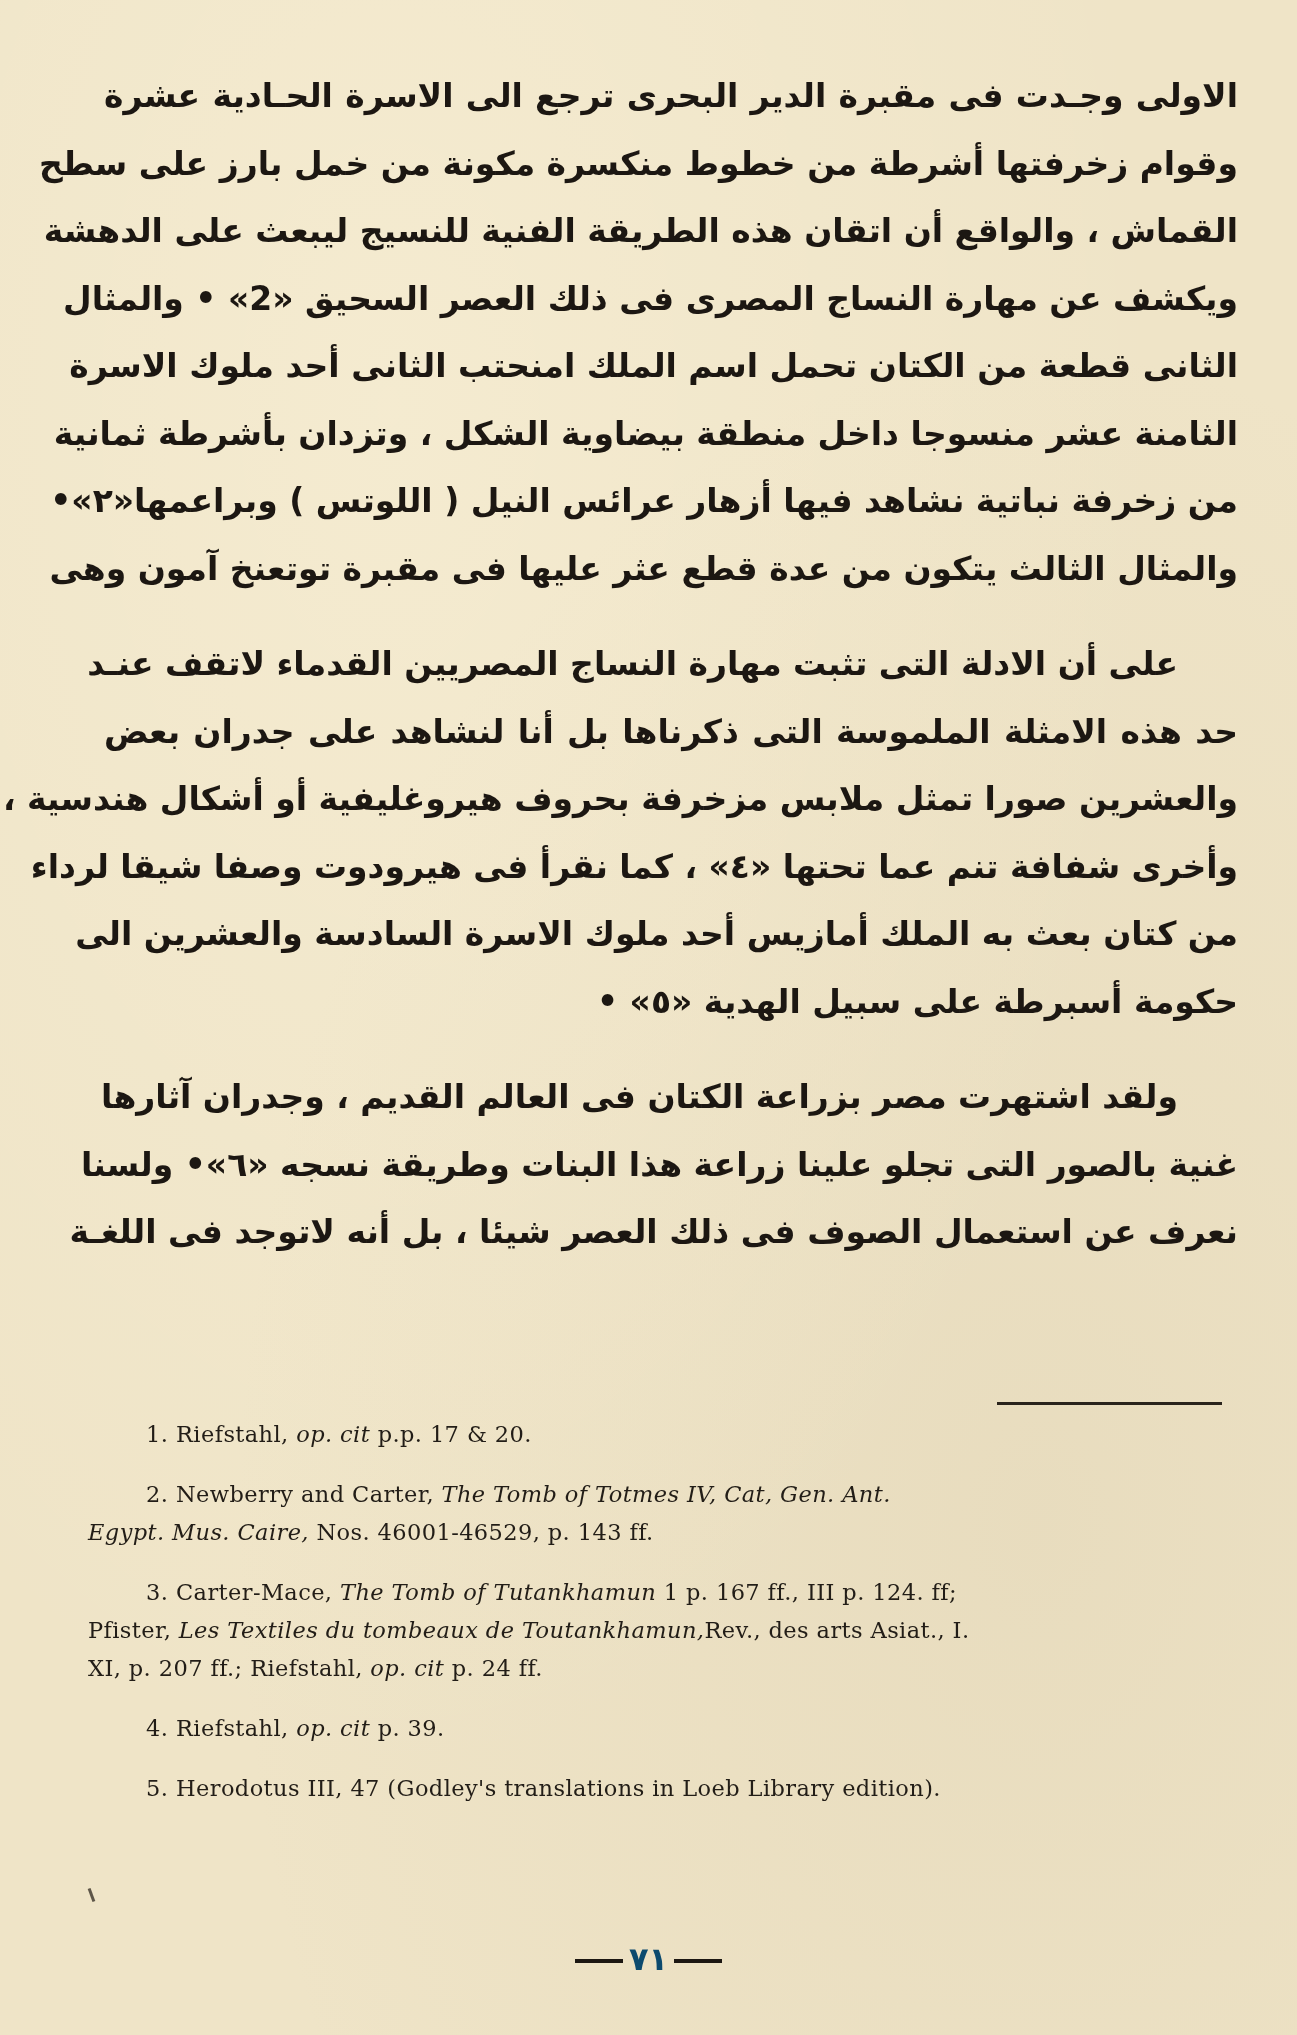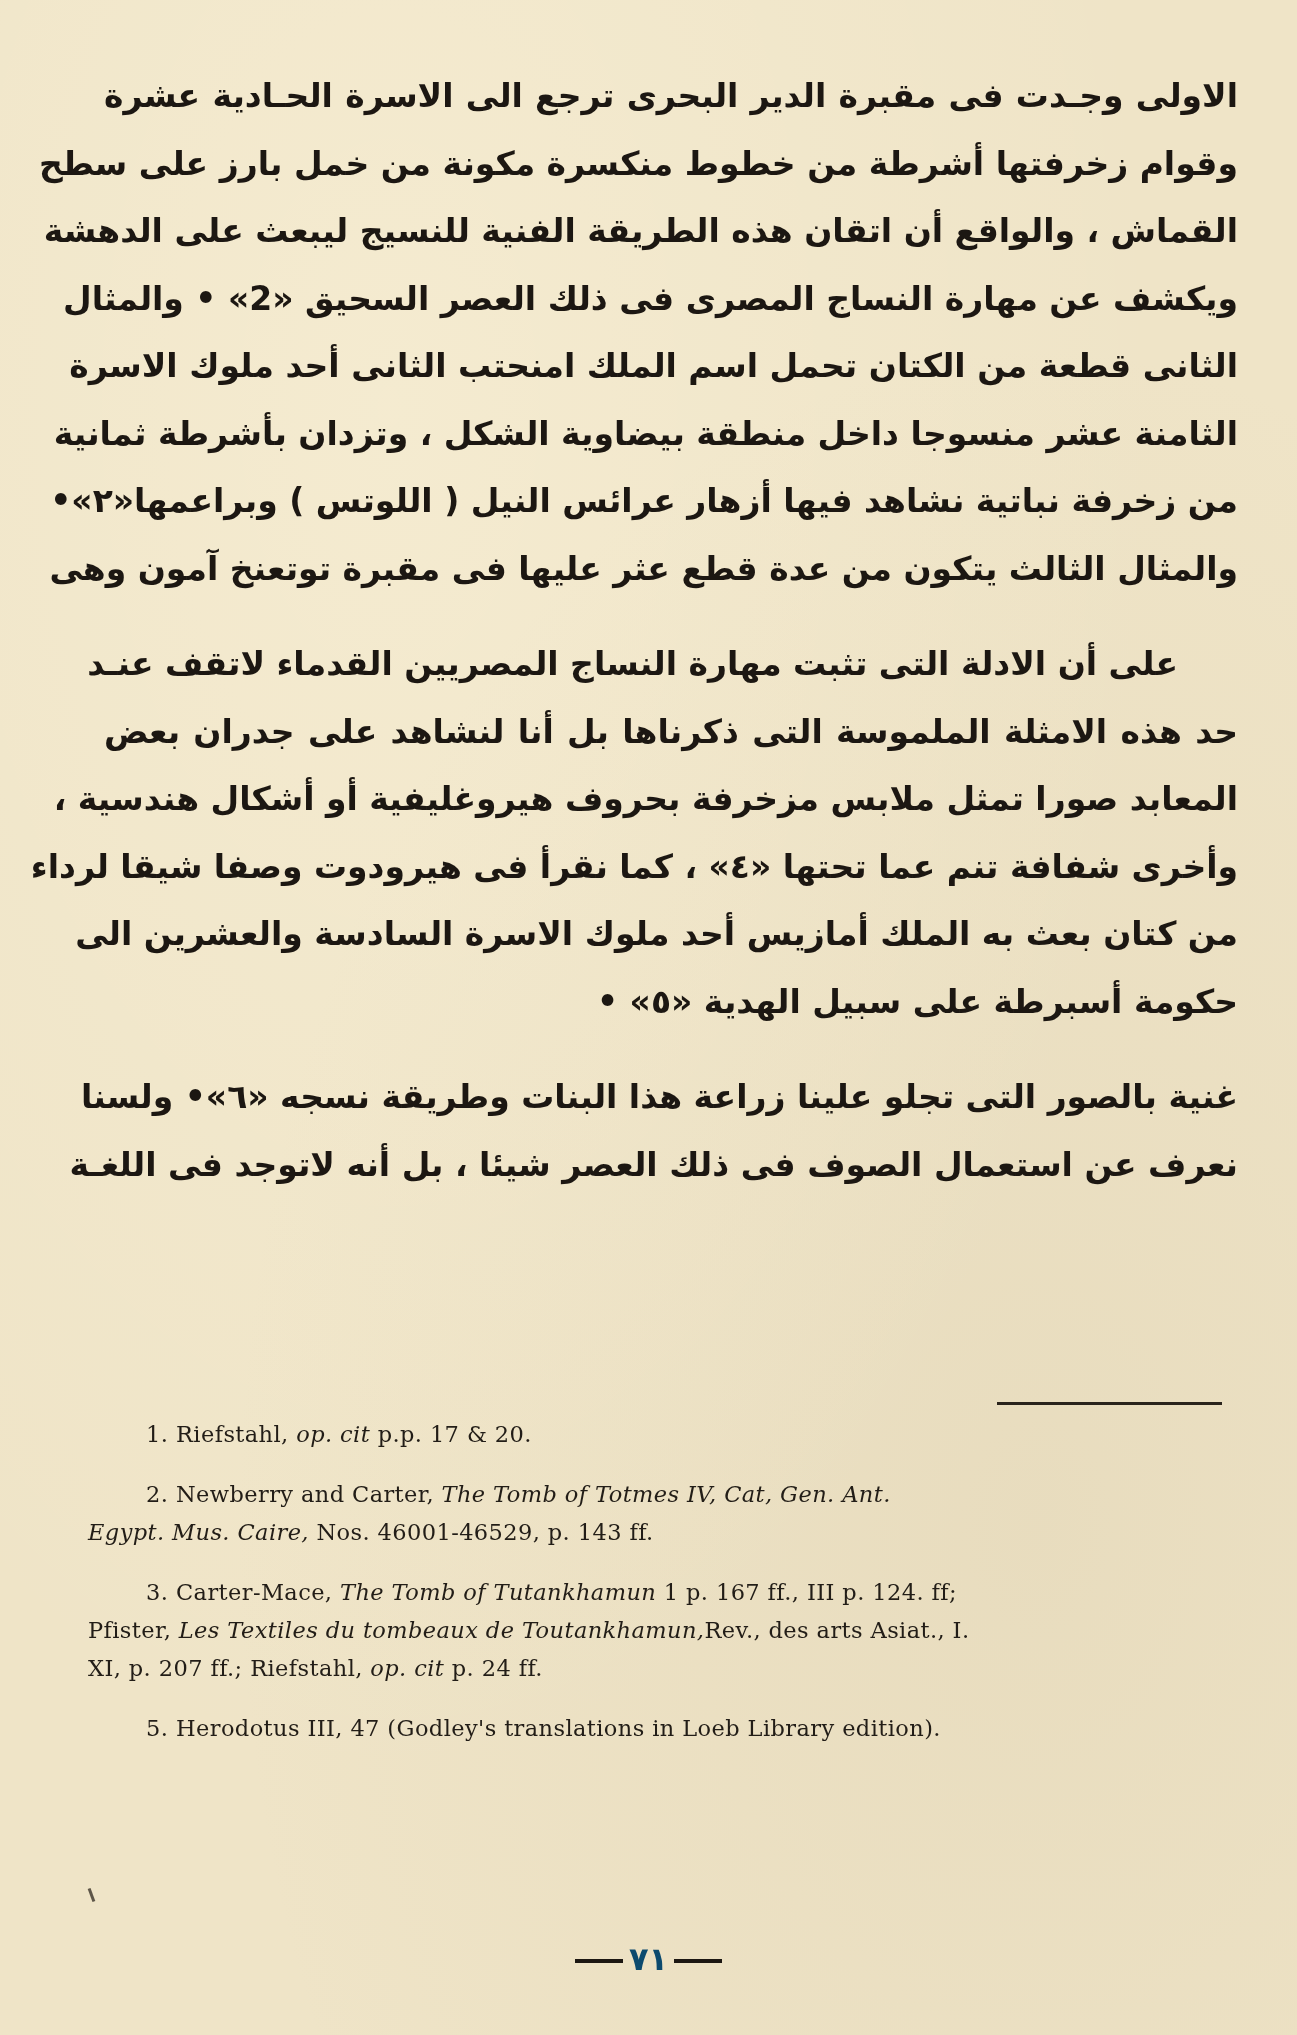--- a/index.html
+++ b/index.html
@@ -135,29 +135,30 @@
       <span class="arabic-line">الثامنة عشر منسوجا داخل منطقة بيضاوية الشكل ، وتزدان بأشرطة ثمانية</span>
       <span class="arabic-line">من زخرفة نباتية نشاهد فيها أزهار عرائس النيل ( اللوتس ) وبراعمها«٢»•</span>
       <span class="arabic-line">والمثال الثالث يتكون من عدة قطع عثر عليها فى مقبرة توتعنخ آمون وهى</span>
     </p>
 
     <div class="para-gap"></div>
 
     <p>
       <span class="arabic-line indent">على أن الادلة التى تثبت مهارة النساج المصريين القدماء لاتقف عنـد</span>
       <span class="arabic-line">حد هذه الامثلة الملموسة التى ذكرناها بل أنا لنشاهد على جدران بعض</span>
-      <span class="arabic-line">المعابد صورا تمثل ملابس مزخرفة بحروف هيروغليفية أو أشكال هندسية ،</span>
+      <span class="arabic-line">والعشرين صورا تمثل ملابس مزخرفة بحروف هيروغليفية أو أشكال هندسية ،</span>
       <span class="arabic-line">وأخرى شفافة تنم عما تحتها «٤» ، كما نقرأ فى هيرودوت وصفا شيقا لرداء</span>
       <span class="arabic-line">من كتان بعث به الملك أمازيس أحد ملوك الاسرة السادسة والعشرين الى</span>
       <span class="arabic-line last">حكومة أسبرطة على سبيل الهدية «٥» •</span>
     </p>
 
     <div class="para-gap"></div>
 
     <p>
+      <span class="arabic-line indent">ولقد اشتهرت مصر بزراعة الكتان فى العالم القديم ، وجدران آثارها</span>
       <span class="arabic-line">غنية بالصور التى تجلو علينا زراعة هذا البنات وطريقة نسجه «٦»• ولسنا</span>
       <span class="arabic-line">نعرف عن استعمال الصوف فى ذلك العصر شيئا ، بل أنه لاتوجد فى اللغـة</span>
     </p>
 
   </div>
 </div>
 
 <div class="rule"></div>
 
 <div class="footnotes">
@@ -170,20 +171,23 @@
     <span class="num">2.</span><span>Newberry and Carter, </span><i>The Tomb of Totmes IV, Cat, Gen. Ant.</i>
     <span class="cont"><i>Egypt. Mus. Caire,</i><span> Nos. 46001-46529, p. 143 ff.</span></span>
   </p>
 
   <p class="fn">
     <span class="num">3.</span><span>Carter-Mace, </span><i>The Tomb of Tutankhamun</i><span> 1 p. 167 ff., III p. 124. ff;</span>
     <span class="cont"><span>Pfister, </span><i>Les Textiles du tombeaux de Toutankhamun,</i><span>Rev., des arts Asiat., I.</span></span>
     <span class="cont"><span>XI, p. 207 ff.; Riefstahl, </span><i>op. cit</i><span> p. 24 ff.</span></span>
   </p>
 
+  <p class="fn">
+    <span class="num">4.</span><span>Riefstahl, </span><i>op. cit</i><span> p. 39.</span>
+  </p>
 
   <p class="fn">
     <span class="num">5.</span><span>Herodotus III, 47 (Godley's translations in Loeb Library edition).</span>
   </p>
 
 
 </div>
 
 <div class="stray-mark"></div>
 

